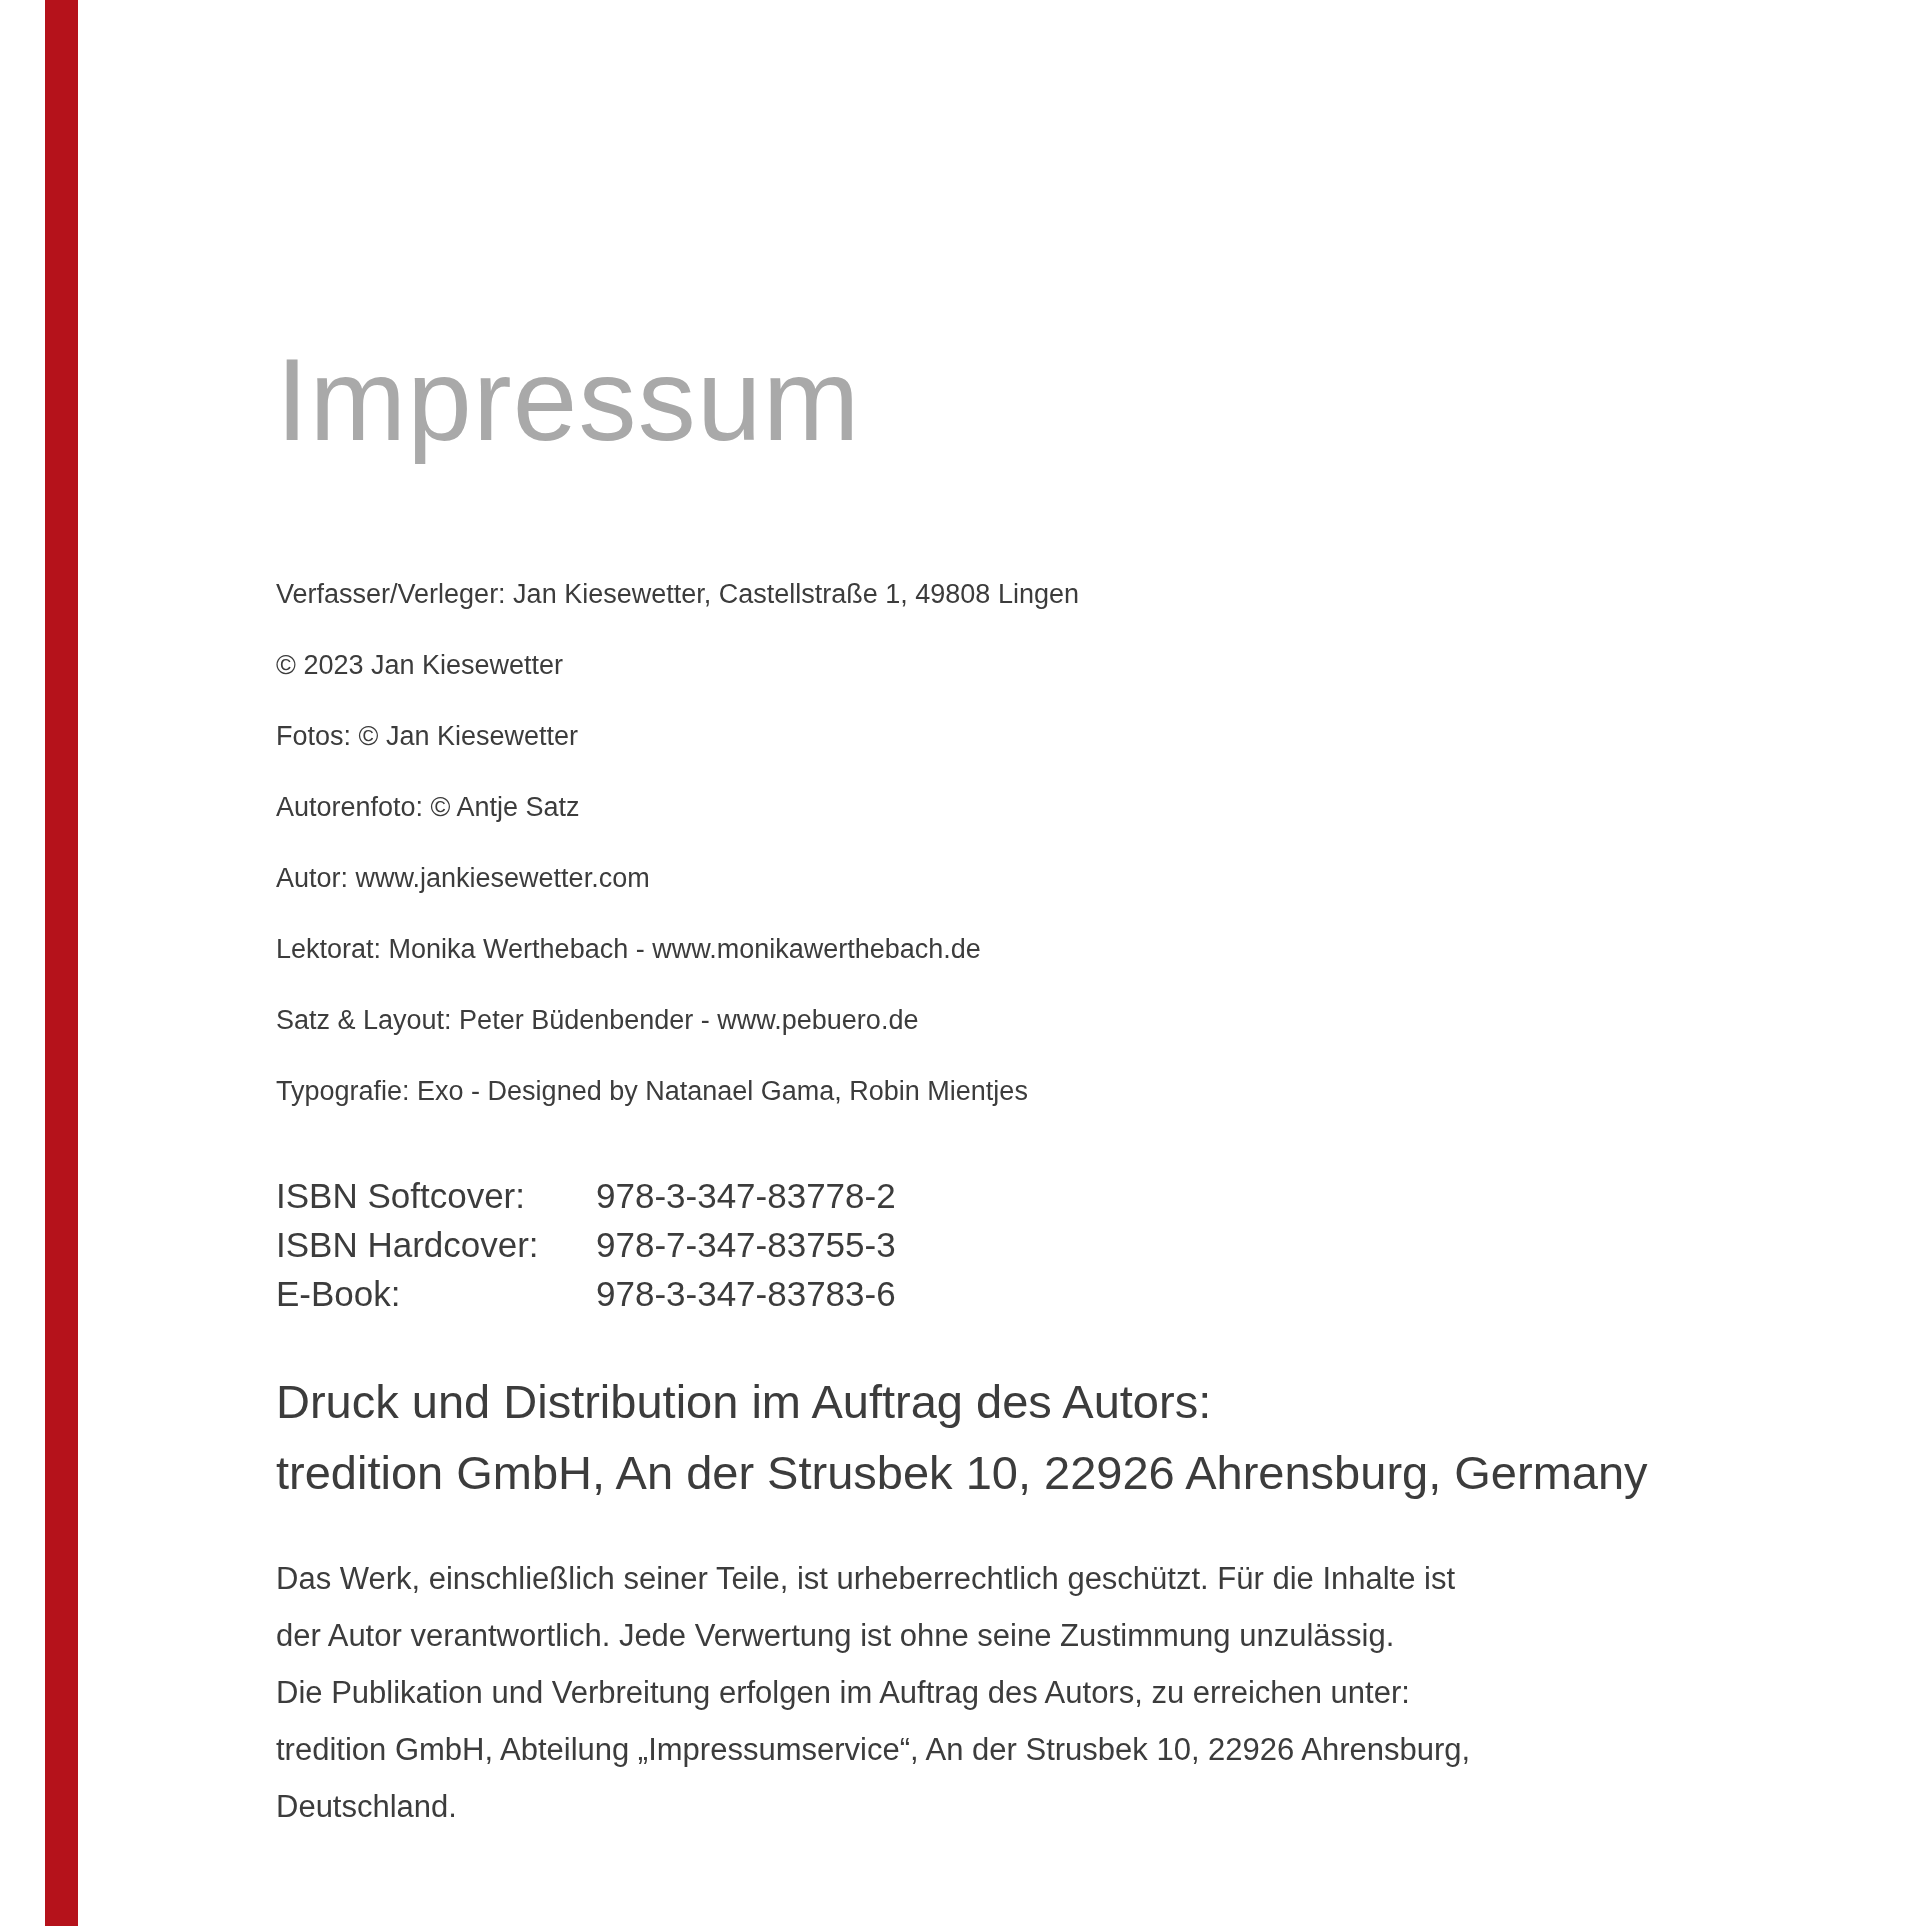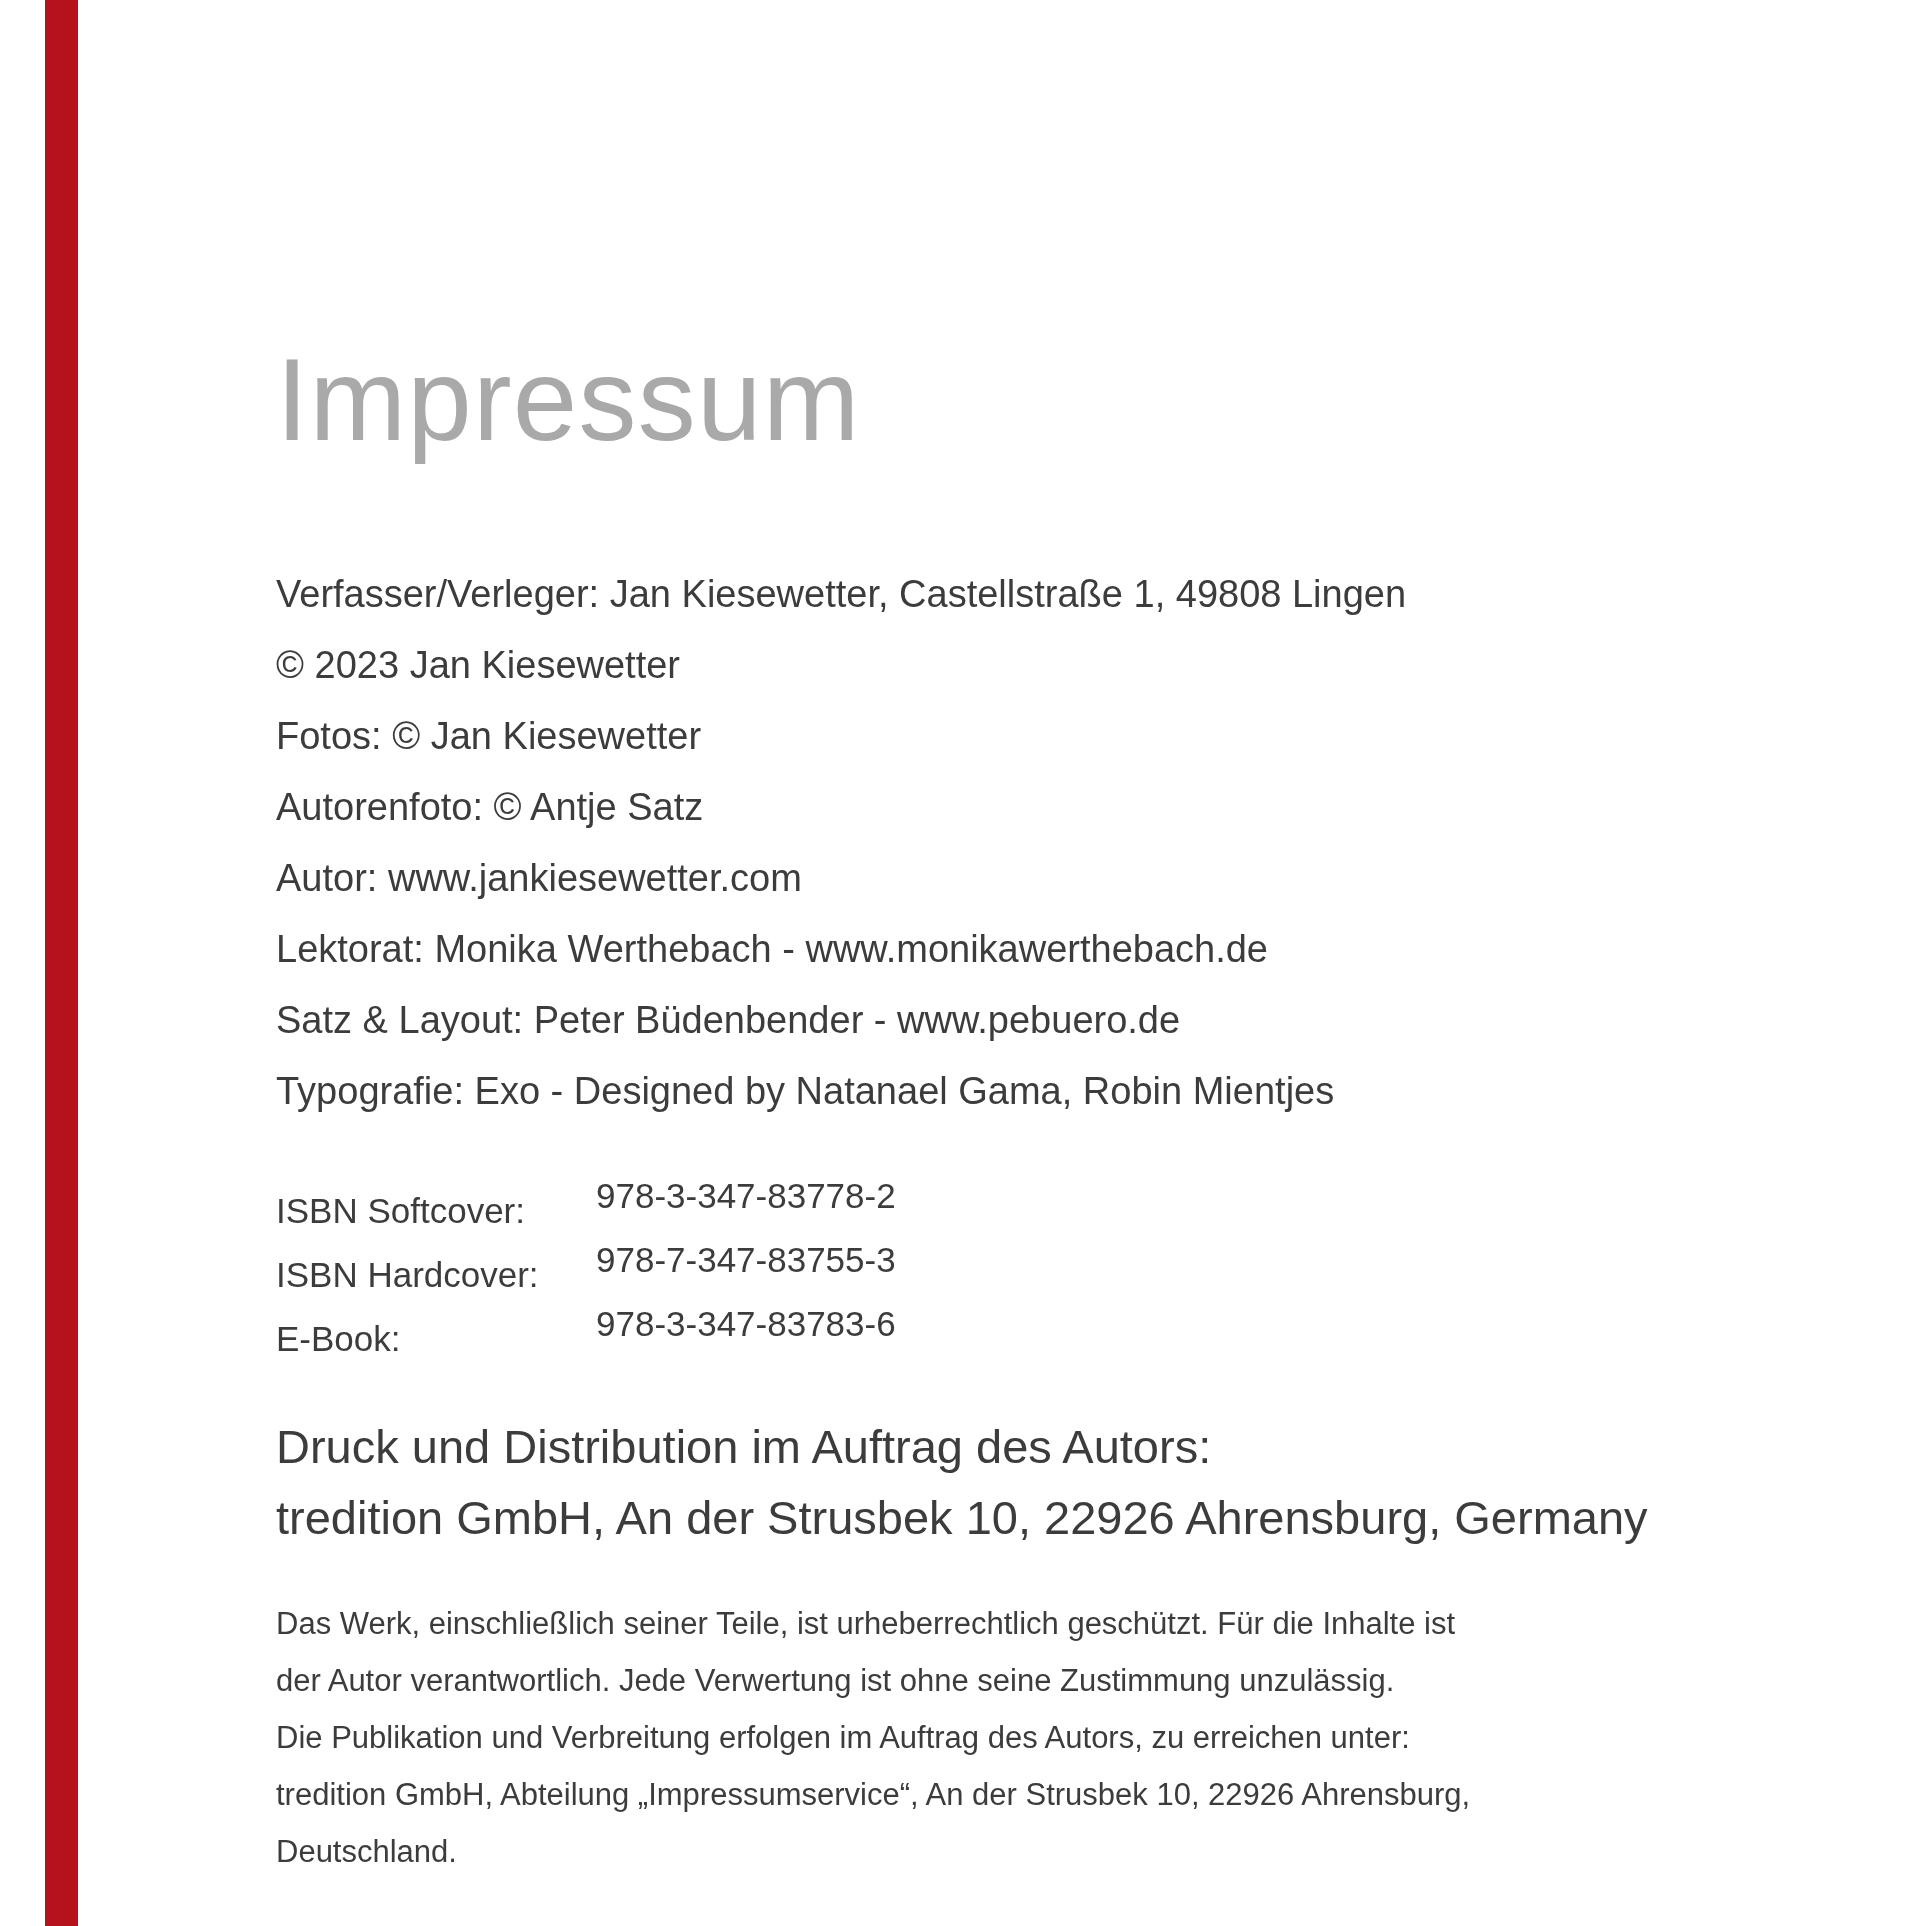--- a/index.html
+++ b/index.html
@@ -32,35 +32,34 @@
   h1.title {
     margin: 0 0 93px 0;
     font-size: 116px;
     line-height: 131px;
     font-weight: 400;
     letter-spacing: 1.2px;
     color: var(--title-color, #a9a9a9);
   }
   .info-block { margin: 0; }
   .info-line {
-    font-size: 38px;
+    font-size: 27px;
     line-height: 71px;
   }
   .isbn-block {
     margin-top: 44px;
     font-size: 35px;
   }
   .isbn-row {
     display: flex;
     line-height: 49px;
   }
   .isbn-label {
     width: 320px;
     flex: 0 0 320px;
-    margin-top: 15px;
   }
   .print-block {
     margin-top: 48px;
     font-size: 47px;
     line-height: 71px;
   }
   .paragraph {
     margin-top: 42px;
     font-size: 31px;
     line-height: 57px;

